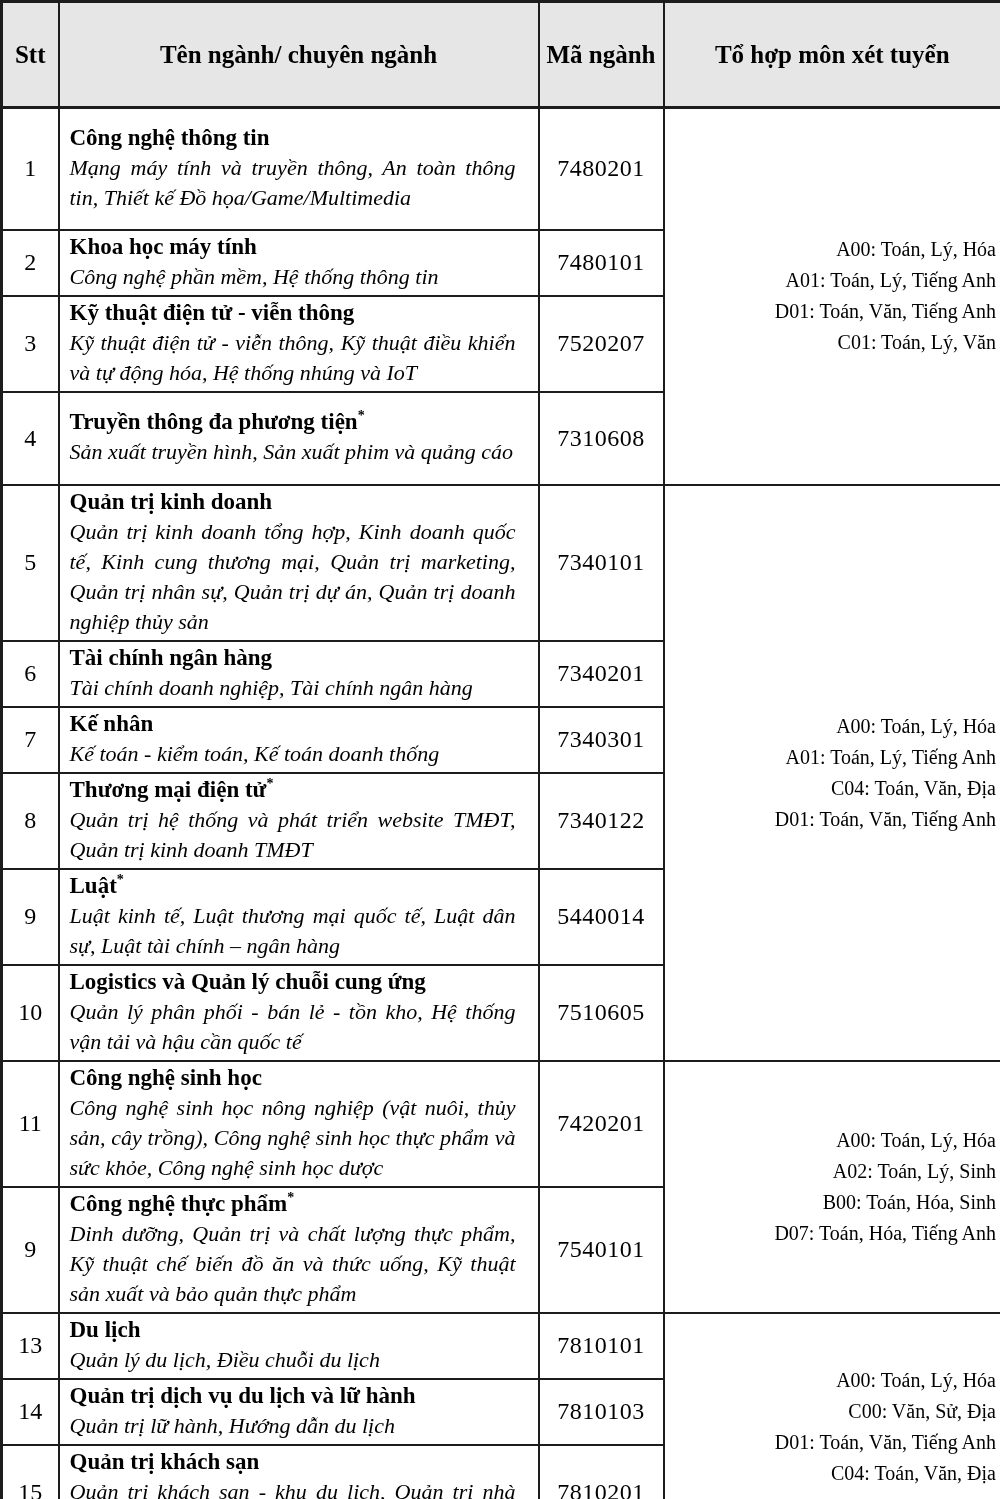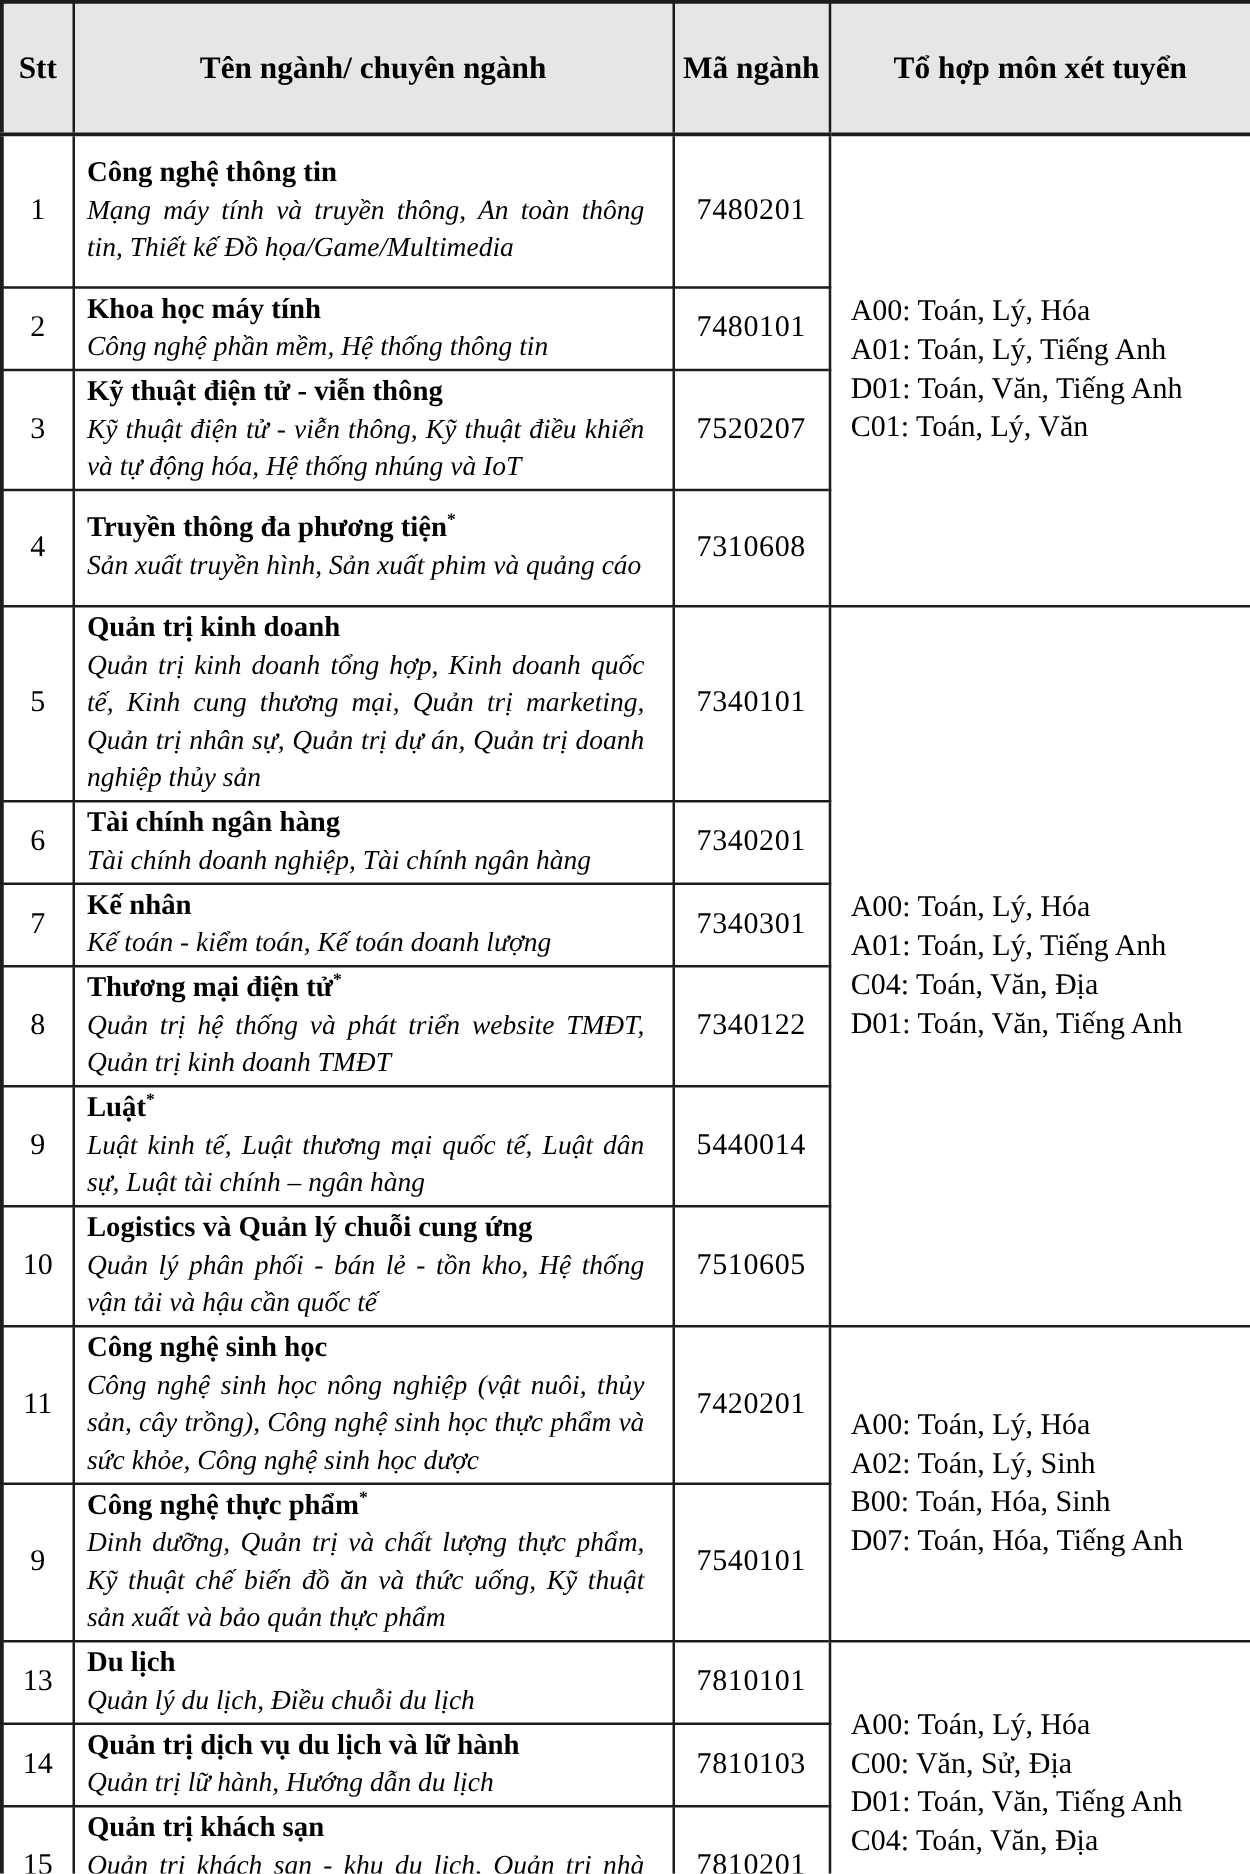--- a/index.html
+++ b/index.html
@@ -23,21 +23,21 @@
     height:106px;font-size:25px;font-weight:bold;text-align:center;
     border-bottom:3px solid var(--border);
     padding:0 4px;
   }
   td.cell-stt{text-align:center;font-size:24px;}
   td.cell-name{padding:1px 22px 3px 10px;}
   .major-name{font-weight:bold;font-size:23px;line-height:30px;}
   .major-name sup{font-size:14px;line-height:0;}
   .major-desc{font-style:italic;font-size:22px;line-height:30px;text-align:justify;}
   td.cell-code{text-align:center;font-size:24px;letter-spacing:0.5px;margin-left:34px;}
-  td.cell-combo{font-size:24px;line-height:31px;padding:2px 4px 2px 16px;vertical-align:middle;}
+  td.cell-combo{font-size:20px;line-height:31px;padding:2px 4px 2px 16px;vertical-align:middle;text-align:right;}
   td.cell-combo div{white-space:nowrap;}
 </style>
 </head>
 <body>
 
 <div class="page">
   <table class="majors">
     <colgroup>
       <col style="width:57px">
       <col style="width:480px">
@@ -110,21 +110,21 @@
           <td class="cell-name">
             <div class="major-name"><span>Tài chính ngân hàng</span></div>
             <div class="major-desc">Tài chính doanh nghiệp, Tài chính ngân hàng</div>
           </td>
           <td class="cell-code">7340201</td>
         </tr>
         <tr style="height: 65px;">
           <td class="cell-stt">7</td>
           <td class="cell-name">
             <div class="major-name"><span>Kế nhân</span></div>
-            <div class="major-desc">Kế toán - kiểm toán, Kế toán doanh lượng</div>
+            <div class="major-desc">Kế toán - kiểm toán, Kế toán doanh thống</div>
           </td>
           <td class="cell-code">7340301</td>
         </tr>
         <tr style="height: 90px;">
           <td class="cell-stt">8</td>
           <td class="cell-name">
             <div class="major-name"><span>Thương mại điện tử</span><sup>*</sup></div>
             <div class="major-desc">Quản trị hệ thống và phát triển website TMĐT, Quản trị kinh doanh TMĐT</div>
           </td>
           <td class="cell-code">7340122</td>

